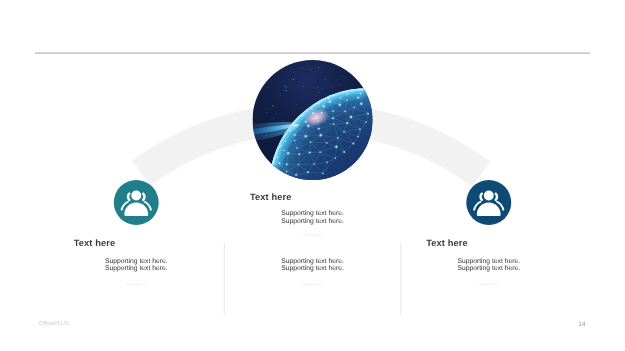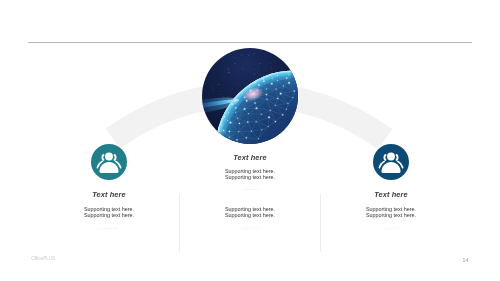--- a/index.html
+++ b/index.html
@@ -2,21 +2,21 @@
 <html><head>
 <meta charset="utf-8">
 <style>
   html,body{margin:0;padding:0;}
   body{width:500px;height:281px;background:#fff;font-family:"Liberation Sans",sans-serif;overflow:hidden;}
   .slide{position:relative;width:500px;height:281px;background:#fff;}
   .top-rule{position:absolute;left:27.8px;top:42px;width:444.6px;height:1px;background:#b8b8b8;}
   .arc-svg{position:absolute;left:0;top:0;}
   .globe{position:absolute;left:202px;top:48px;}
   .icon-circle{position:absolute;top:144px;width:36px;height:36px;border-radius:50%;display:flex;align-items:center;justify-content:center;}
-  .col-title{position:absolute;font-weight:bold;font-size:7.4px;color:#3b3b3b;text-align:center;letter-spacing:.1px;font-style:italic;}
+  .col-title{position:absolute;font-weight:bold;font-size:7.4px;color:#3b3b3b;text-align:left;letter-spacing:.1px;}
   .col-sub{position:absolute;font-size:5.4px;color:#333333;text-align:center;line-height:5.9px;}
   .micro{position:absolute;font-size:2.1px;color:#e3e3e3;text-align:center;letter-spacing:.1px;}
   .vdiv{position:absolute;width:1px;background:#ececec;}
   .footer-brand{position:absolute;left:31.2px;top:256.3px;font-size:4.5px;color:#cbcbcb;letter-spacing:.05px;}
   .footer-page{position:absolute;left:462.6px;top:256.6px;font-size:5.2px;color:#9a9a9a;}
 </style>
 </head>
 <body>
 
 <div class="slide">

